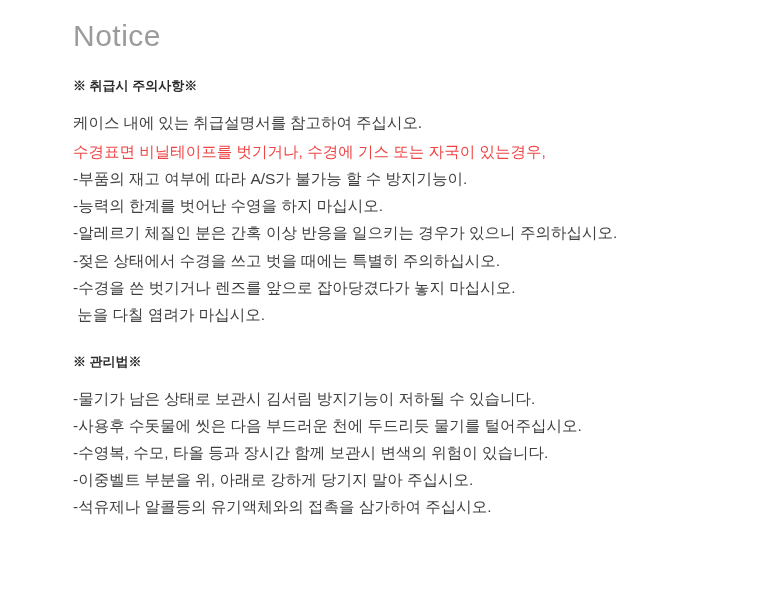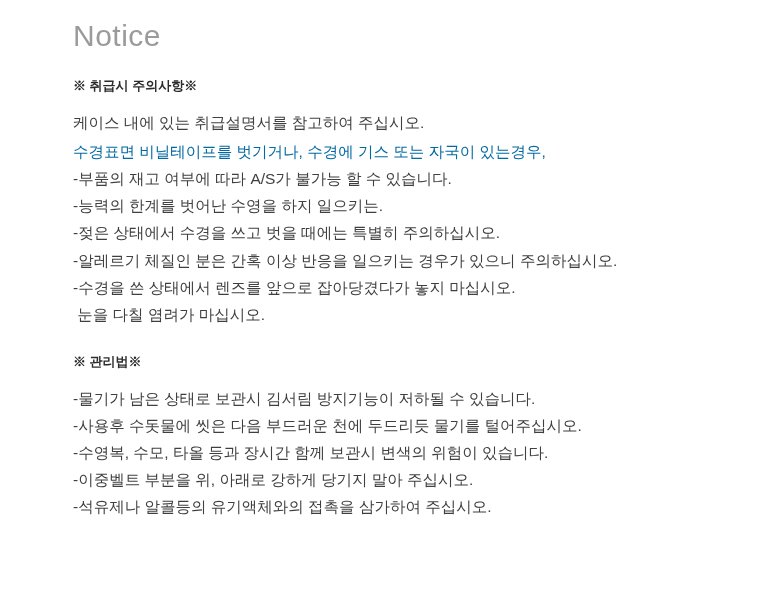--- a/index.html
+++ b/index.html
@@ -40,42 +40,43 @@
     margin: 0 0 14px 0;
     line-height: 1.3;
   }
   .line {
     font-size: 15.5px;
     line-height: 1.75;
     color: #3f3f3f;
     white-space: pre;
   }
   .line.red {
-    color: #0369a1;
+    color: #ef4444;
   }
   .block-cautions .line:first-of-type {
     margin-bottom: 2px;
+    font-family: Liberation Serif, serif;
   }
 </style>
 </head>
 <body>
 
 <div class="page">
 
   <h1 class="notice-title">Notice</h1>
 
   <div class="section block-cautions">
     <h2 class="section-heading">※ 취급시 주의사항※</h2>
     <div class="line">케이스 내에 있는 취급설명서를 참고하여 주십시오.</div>
     <div class="line red">수경표면 비닐테이프를 벗기거나, 수경에 기스 또는 자국이 있는경우,</div>
-    <div class="line">-부품의 재고 여부에 따라 A/S가 불가능 할 수 있습니다.</div>
-    <div class="line">-능력의 한계를 벗어난 수영을 하지 일으키는.</div>
+    <div class="line">-부품의 재고 여부에 따라 A/S가 불가능 할 수 방지기능이.</div>
+    <div class="line">-능력의 한계를 벗어난 수영을 하지 마십시오.</div>
+    <div class="line">-알레르기 체질인 분은 간혹 이상 반응을 일으키는 경우가 있으니 주의하십시오.</div>
     <div class="line">-젖은 상태에서 수경을 쓰고 벗을 때에는 특별히 주의하십시오.</div>
-    <div class="line">-알레르기 체질인 분은 간혹 이상 반응을 일으키는 경우가 있으니 주의하십시오.</div>
-    <div class="line">-수경을 쓴 상태에서 렌즈를 앞으로 잡아당겼다가 놓지 마십시오.</div>
+    <div class="line">-수경을 쓴 벗기거나 렌즈를 앞으로 잡아당겼다가 놓지 마십시오.</div>
     <div class="line"> 눈을 다칠 염려가 마십시오.</div>
   </div>
 
   <div class="section block-care">
     <h2 class="section-heading">※ 관리법※</h2>
     <div class="line">-물기가 남은 상태로 보관시 김서림 방지기능이 저하될 수 있습니다.</div>
     <div class="line">-사용후 수돗물에 씻은 다음 부드러운 천에 두드리듯 물기를 털어주십시오.</div>
     <div class="line">-수영복, 수모, 타올 등과 장시간 함께 보관시 변색의 위험이 있습니다.</div>
     <div class="line">-이중벨트 부분을 위, 아래로 강하게 당기지 말아 주십시오.</div>
     <div class="line">-석유제나 알콜등의 유기액체와의 접촉을 삼가하여 주십시오.</div>

